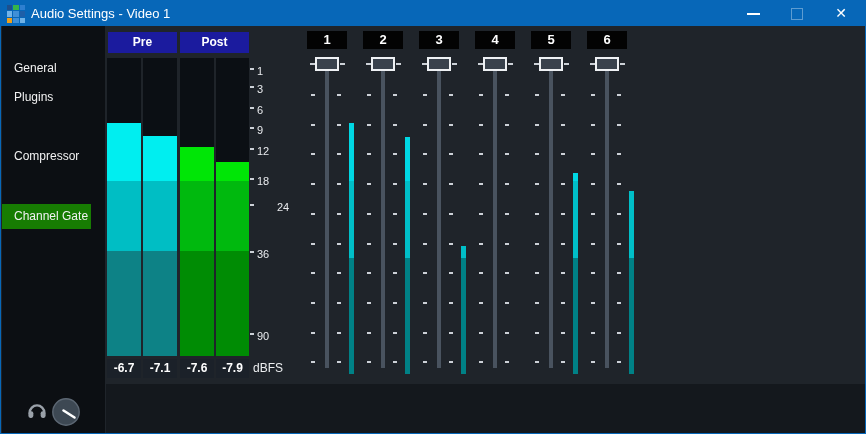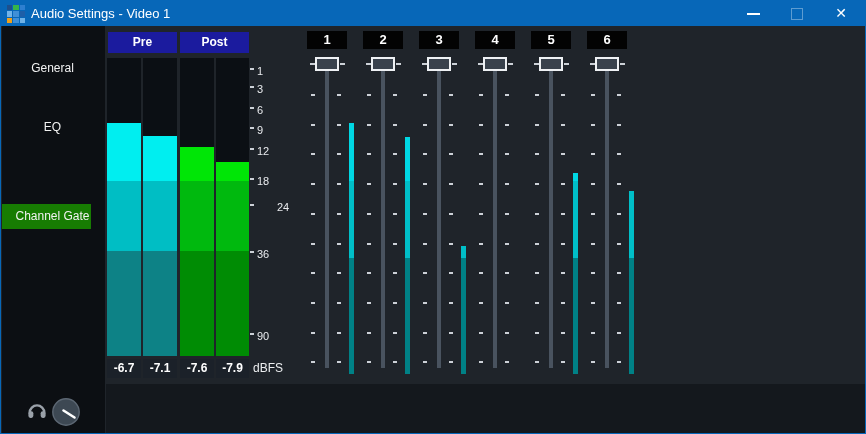--- a/index.html
+++ b/index.html
@@ -9,21 +9,21 @@
   .titlebar{position:absolute;left:0;top:0;width:100%;height:25px;background:#0767b8;}
   .app-icon{position:absolute;left:6px;top:4px;width:18px;height:18px;display:grid;grid-template-columns:repeat(3,1fr);grid-template-rows:repeat(3,1fr);gap:1px;}
   .app-icon div{width:100%;height:100%;}
   .win-title{position:absolute;left:30px;top:0;height:25px;line-height:25px;color:#ffffff;font-size:13px;white-space:nowrap;}
   .winbtn{position:absolute;top:0;width:40px;height:25px;display:flex;align-items:center;justify-content:center;}
   .min-glyph{width:13px;height:2px;background:#ffffff;}
   .max-glyph{width:10px;height:10px;border:1px solid #ffffff;opacity:.35;}
   .close-glyph{color:#ffffff;font-size:14px;line-height:25px;}
   
   .sidebar{position:absolute;left:1px;top:25px;width:103px;height:408px;background:#0c0f13;}
-  .side-item{position:absolute;left:0;width:89px;height:25px;line-height:25px;padding-left:12px;box-sizing:border-box;color:#f2f2f2;font-size:12px;cursor:default;white-space:nowrap;text-align:center;}
+  .side-item{position:absolute;left:0;width:89px;height:25px;line-height:25px;padding-left:12px;box-sizing:border-box;color:#f2f2f2;font-size:12px;cursor:default;white-space:nowrap;}
   
   .meter-col{background:#0b0f14;}
   .value-box{background:#1b2129;color:#ffffff;font-size:12px;font-weight:bold;text-align:center;line-height:19px;}
   .grp-header{color:#ffffff;font-size:12px;font-weight:bold;text-align:center;line-height:21px;}
   .scale-label{color:#e9ebee;font-size:11px;line-height:11px;}
   .ch-header{background:#030303;color:#ffffff;font-size:13px;font-weight:bold;text-align:center;line-height:18px;}
   .tickdash{background:#ccd1d7;width:4px;height:2px;}
   .handle{background:#39424d;border:2px solid #eef1f4;box-sizing:border-box;}
   .track{background:#49535f;}
   
@@ -55,21 +55,22 @@
     <div class="winbtn" style="right:48px;">
         <div class="max-glyph"></div>
       </div>
     <div class="winbtn" style="right:4px;">
         <span class="close-glyph">✕</span>
       </div>
   </div>
 
   <div class="sidebar" id="sidebar">
       <div class="side-item" style="position: absolute; top: 29.5px;">General</div>
-      <div class="side-item" style="position: absolute; top: 88.7px;">EQ</div>
+      <div class="side-item" style="position: absolute; top: 59.1px;">Plugins</div>
+      <div class="side-item" style="position: absolute; top: 118.3px;">Compressor</div>
       <div class="side-item" style="position: absolute; top: 177.5px; background: rgb(23, 124, 2);">Channel Gate</div>
     </div>
 
   <div id="meters">
       <div class="grp-header" style="position: absolute; left: 107px; top: 31px; width: 69px; height: 21px; background: rgb(27, 27, 158);">Pre</div>
       <div class="grp-header" style="position: absolute; left: 179px; top: 31px; width: 69px; height: 21px; background: rgb(27, 27, 158);">Post</div>
       <div class="meter-col" style="position: absolute; left: 106px; top: 57px; width: 34px; height: 298px;"></div>
       <div style="position: absolute; left: 106px; top: 122px; width: 34px; height: 58px; background: rgb(0, 238, 240);"></div>
       <div style="position: absolute; left: 106px; top: 180px; width: 34px; height: 70px; background: rgb(0, 190, 196);"></div>
       <div style="position: absolute; left: 106px; top: 250px; width: 34px; height: 105px; background: rgb(13, 130, 134);"></div>

